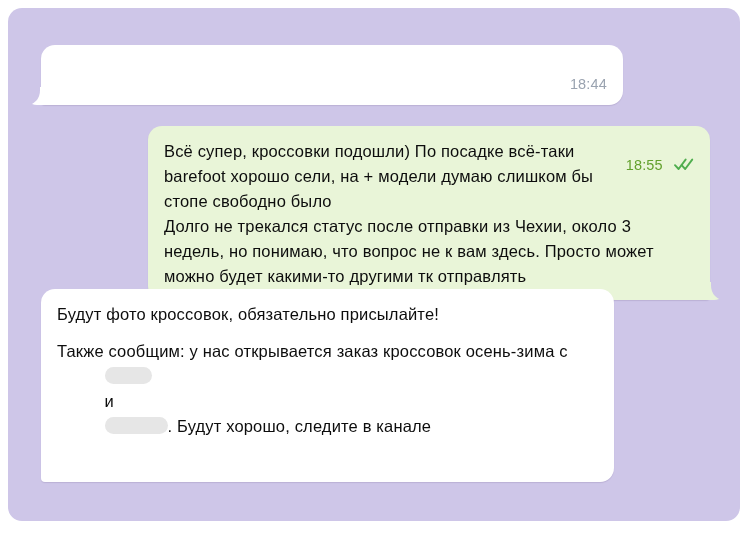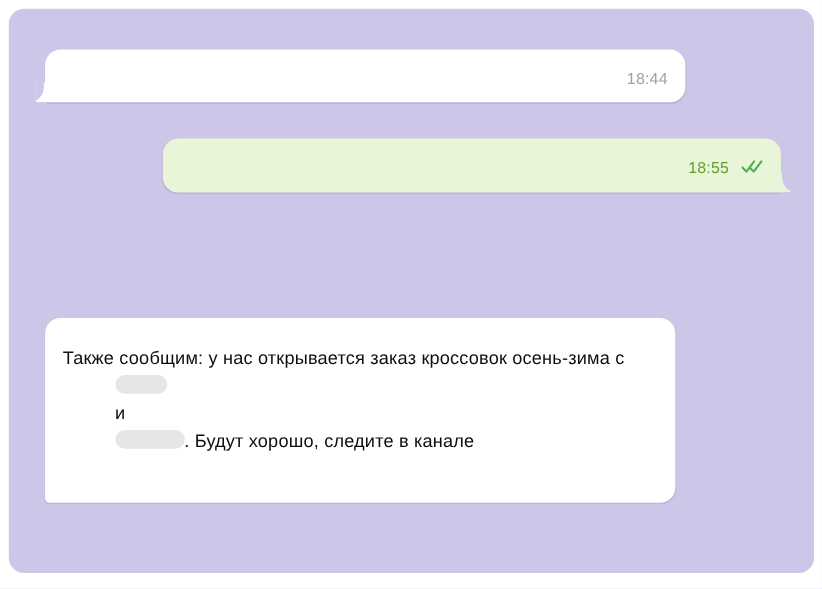--- a/index.html
+++ b/index.html
@@ -138,21 +138,21 @@
 
   .msg-text {
     white-space: pre-wrap;
     display: block;
   }
 
   
   .meta {
     float: right;
     margin-left: 14px;
-    margin-top: 4px;
+    margin-top: 16px;
     font-size: 14.5px;
     line-height: 20px;
     white-space: nowrap;
     user-select: none;
   }
   .meta.in {
     color: #9aa3b0;
   }
   .meta.out {
     color: #63a12e;
@@ -206,25 +206,28 @@
         <span class="tail right"></span>
         <span class="meta out">
           <span>18:55</span>
           <span class="ticks">
             <svg width="20" height="13" viewBox="0 0 20 13" fill="none" aria-hidden="true">
               <path d="M1 7.2 L4.6 11 L11.6 1.6" stroke="#4fae4e" stroke-width="1.9" stroke-linecap="round" stroke-linejoin="round"></path>
               <path d="M7.6 7.2 L11.2 11 L18.2 1.6" stroke="#4fae4e" stroke-width="1.9" stroke-linecap="round" stroke-linejoin="round"></path>
             </svg>
           </span>
         </span>
+        <span class="msg-text">Всё супер, кроссовки подошли) По посадке всё-таки barefoot хорошо сели, на + модели думаю слишком бы стопе свободно было</span>
+        <span class="msg-text"><span>Долго не трекался статус после отправки из Чехии, около 3 недель, но понимаю, что вопрос не к вам здесь. Просто может</span> <span class="last-line">можно будет какими-то другими тк отправлять</span></span>
       </div>
 
       <div class="bubble incoming" id="bubble-3">
 
 
+        <span class="msg-text">Будут фото кроссовок, обязательно присылайте!</span>
 
         <span class="blank-line"></span>
 
         <span class="msg-text"><span>Также сообщим: у нас открывается заказ кроссовок осень-зима с</span>
           <span class="redact redact-a"></span>
           <span>и</span>
           <span class="redact redact-b"></span><span>. Будут хорошо, следите в канале</span>
         </span>
 
       </div>

